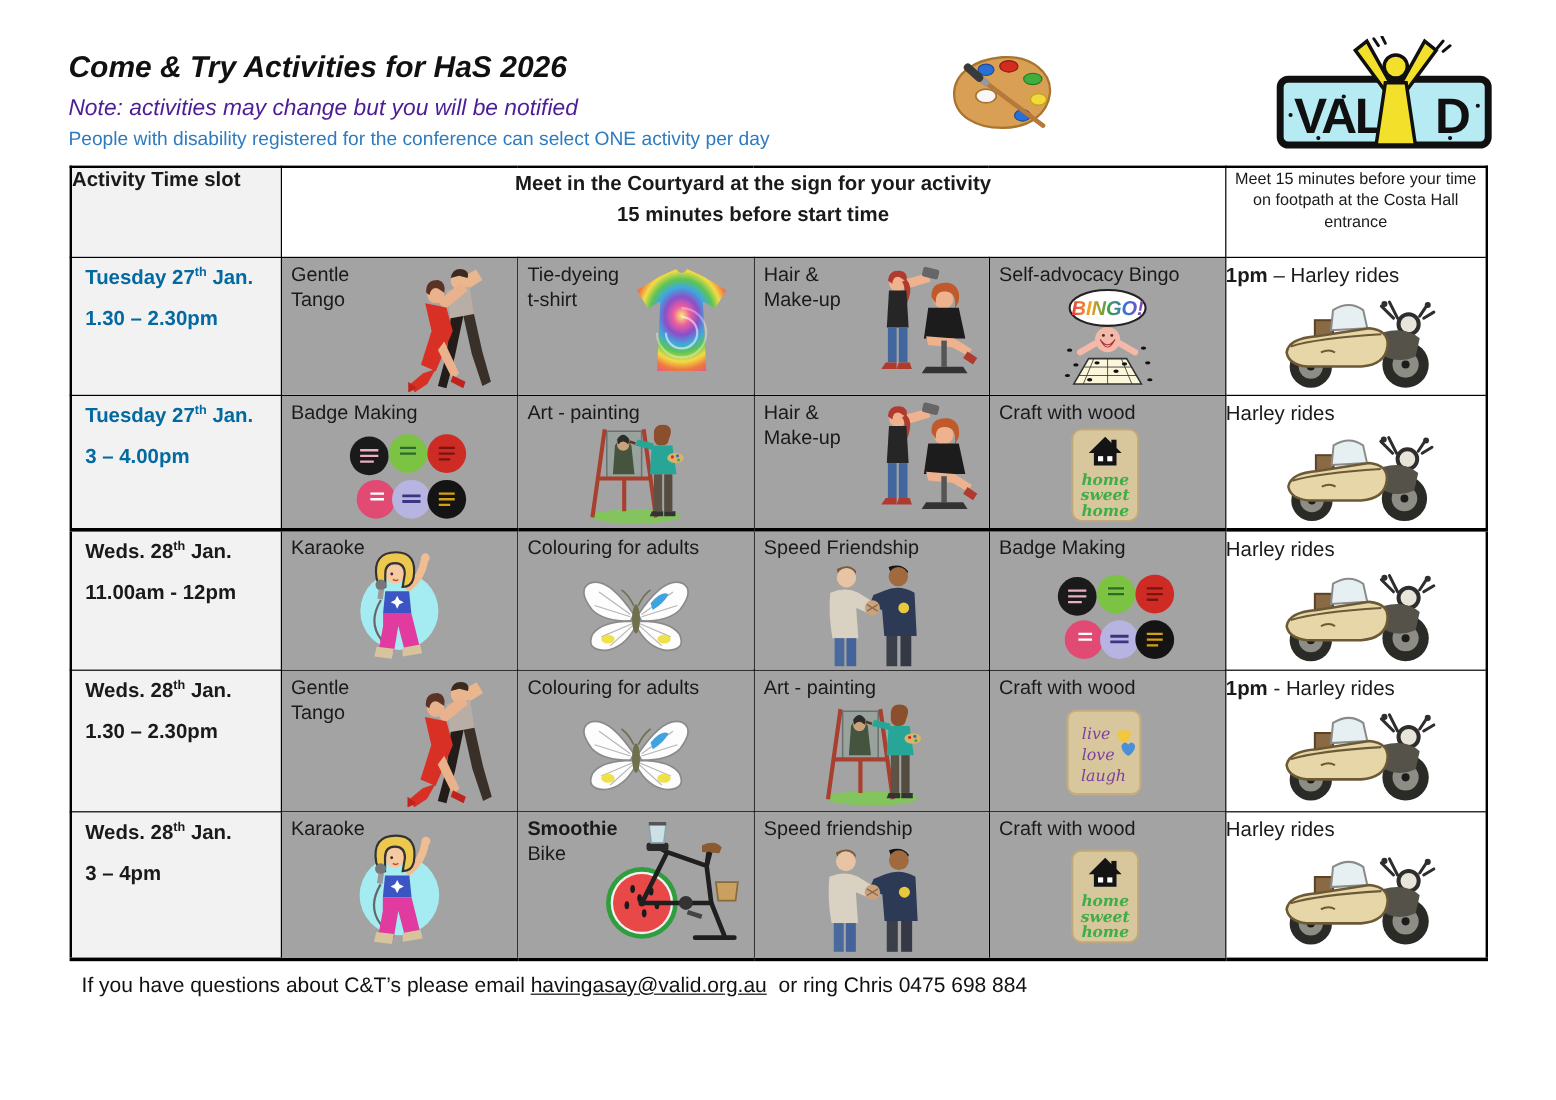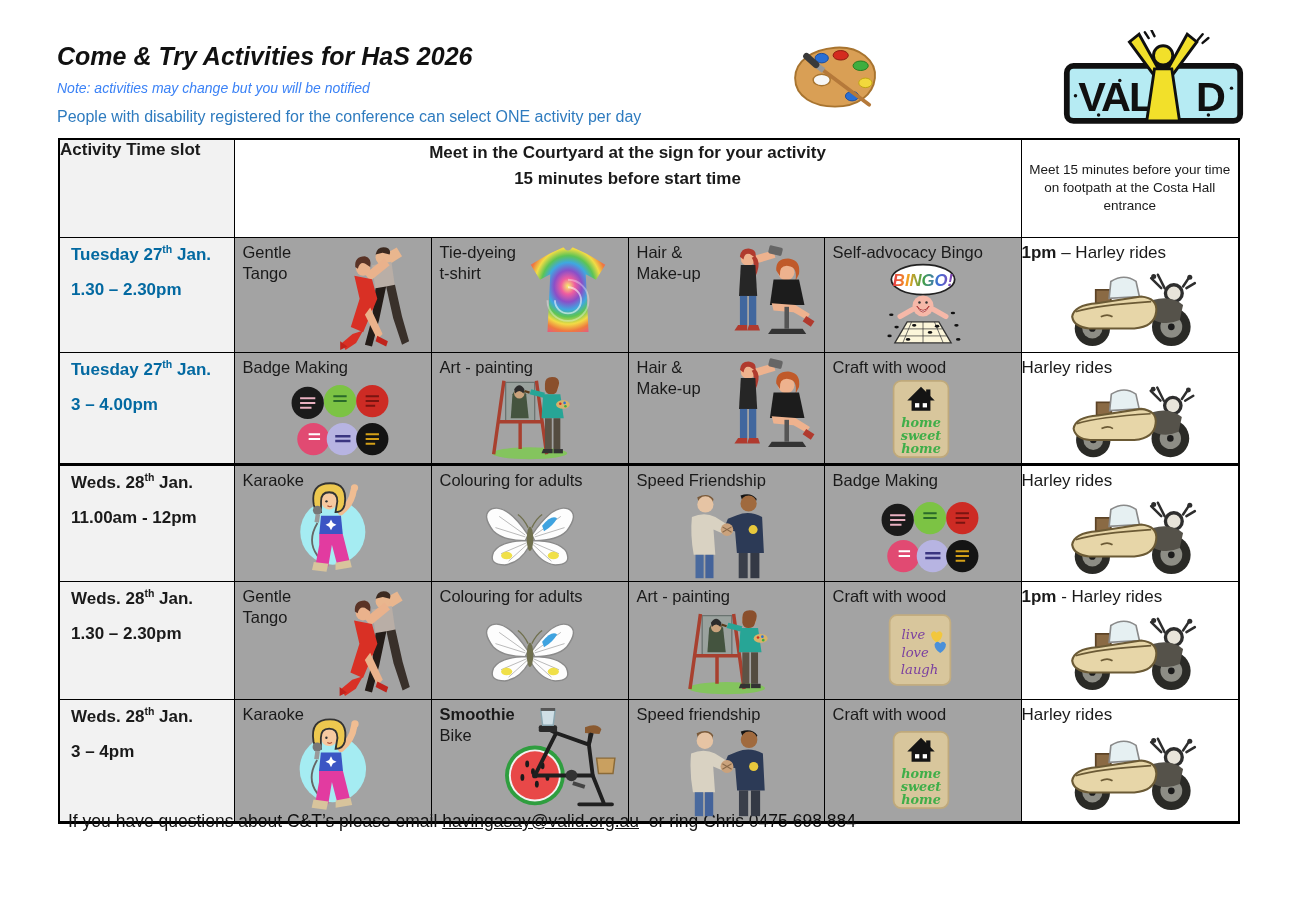--- a/index.html
+++ b/index.html
@@ -1,33 +1,33 @@
 <!DOCTYPE html>
 <html><head>
 <meta charset="utf-8">
 <style>
   * { margin:0; padding:0; box-sizing:border-box; }
   body {
     width:1297px; height:917px; background:#fff; position:relative;
     font-family:"Liberation Sans", sans-serif; color:#1a1a1a;
   }
   .page-title { position:absolute; left:57px; top:42px; font-size:25px; font-weight:bold; color:#111;font-style:italic; }
-  .note-line  { position:absolute; left:57px; top:80px; font-size:14px; font-style:italic; color:#3b82f6; }
+  .note-line  { position:absolute; left:57px; top:80px; font-size:19px; font-style:italic; color:#4c1d95; }
   .sub-line   { position:absolute; left:57px; top:108px; font-size:16px; color:#2e7bbf; }
   .palette-wrap { position:absolute; left:786px; top:42px; width:98px; height:76px; }
   .logo-wrap   { position:absolute; left:1062px; top:30px; width:183px; height:97px; }
 
   table.grid { position:absolute; left:58px; top:138px; border-collapse:collapse; table-layout:fixed;
                border:2px solid #000; }
   table.grid td { border:1.5px solid #000; vertical-align:top; overflow:hidden; }
   tr.sep td { border-bottom:3px solid #000; }
 
   td.hdr-time { background:#f2f2f2; font-weight:bold; font-size:17px; vertical-align:middle; }
   td.hdr-main { font-weight:bold; font-size:17px; text-align:center; vertical-align:middle; line-height:1.55; }
-  td.hdr-harley { font-size:13.5px; text-align:center; vertical-align:middle; line-height:1.35; padding:21px 6px;margin-left:33px; }
+  td.hdr-harley { font-size:13.5px; text-align:center; vertical-align:middle; line-height:1.35; padding:0 6px;margin-left:33px; }
 
   td.tslot { background:#f2f2f2; vertical-align:middle; padding-left:11px; font-weight:bold; font-size:17px; line-height:2.05; }
   td.tslot.blue { color:#0369a1; }
   td.tslot sup { font-size:62%; }
 
   td.acell { position:relative; background:#a3a3a3; }
   .lbl { position:relative; z-index:2; padding:4px 8px 0 8px; font-size:16.5px; line-height:1.28;
          white-space:pre-line; }
   .lbl b { font-weight:bold; }
   td.hcell { position:relative; }

